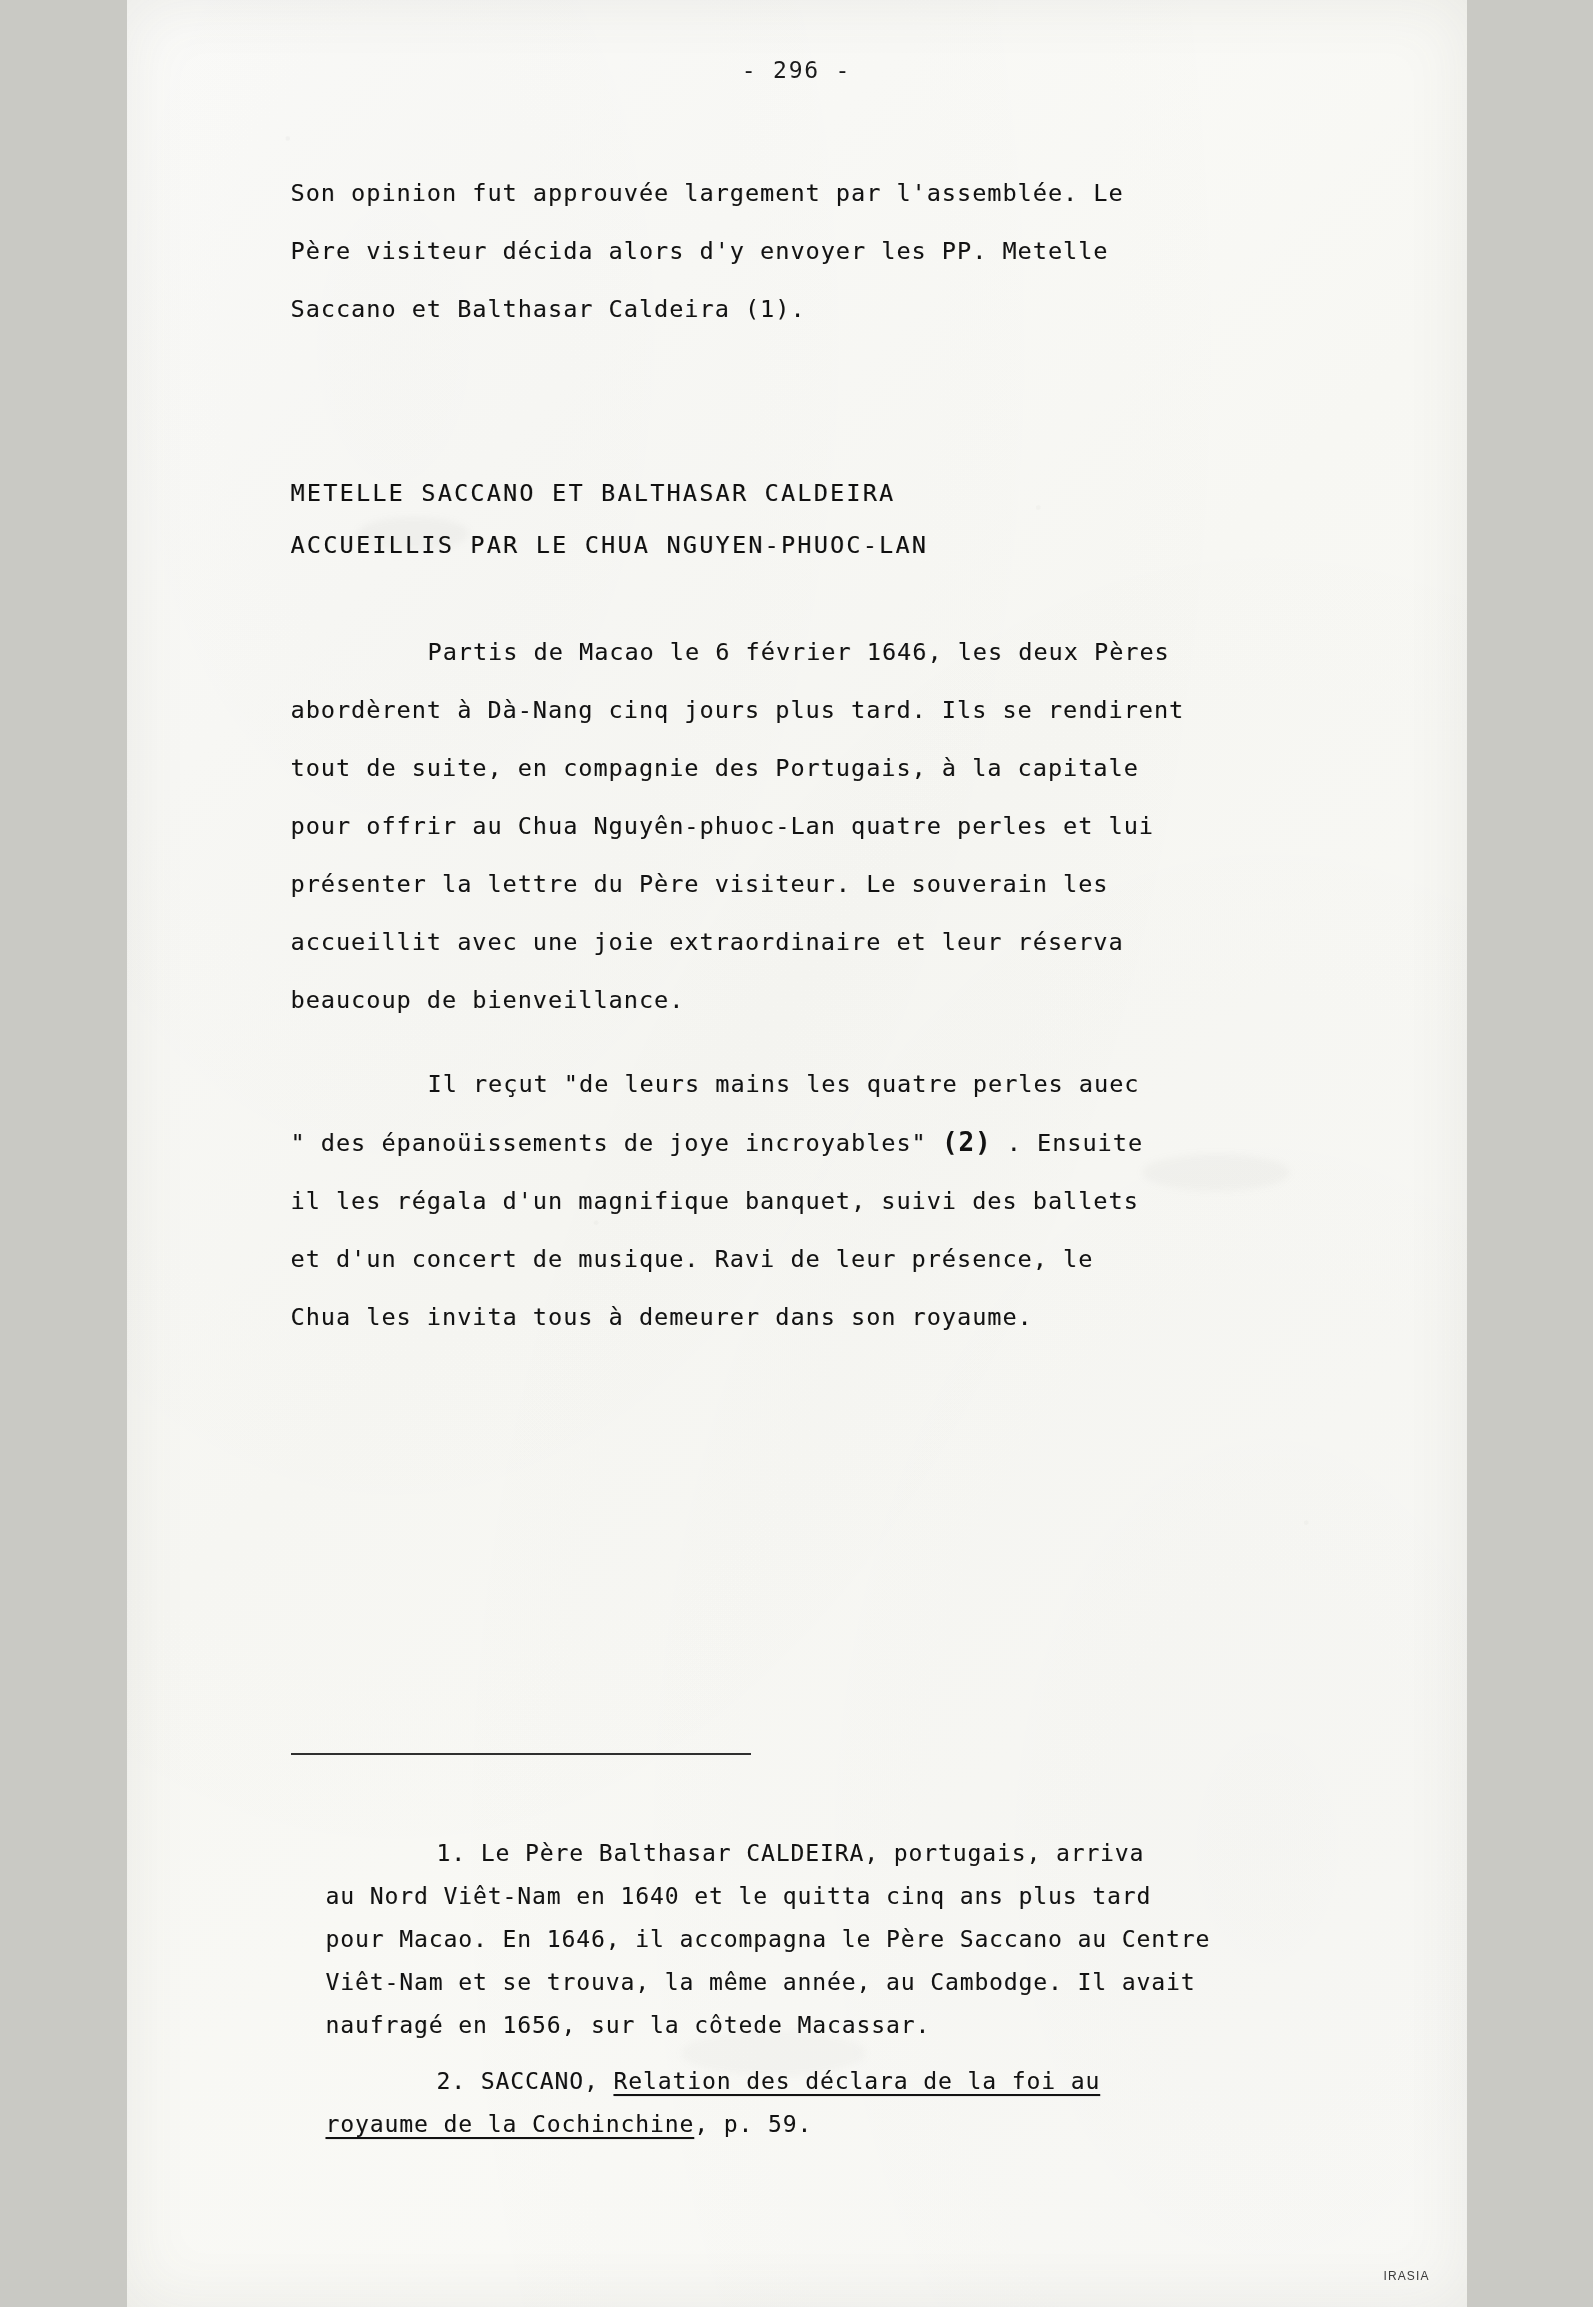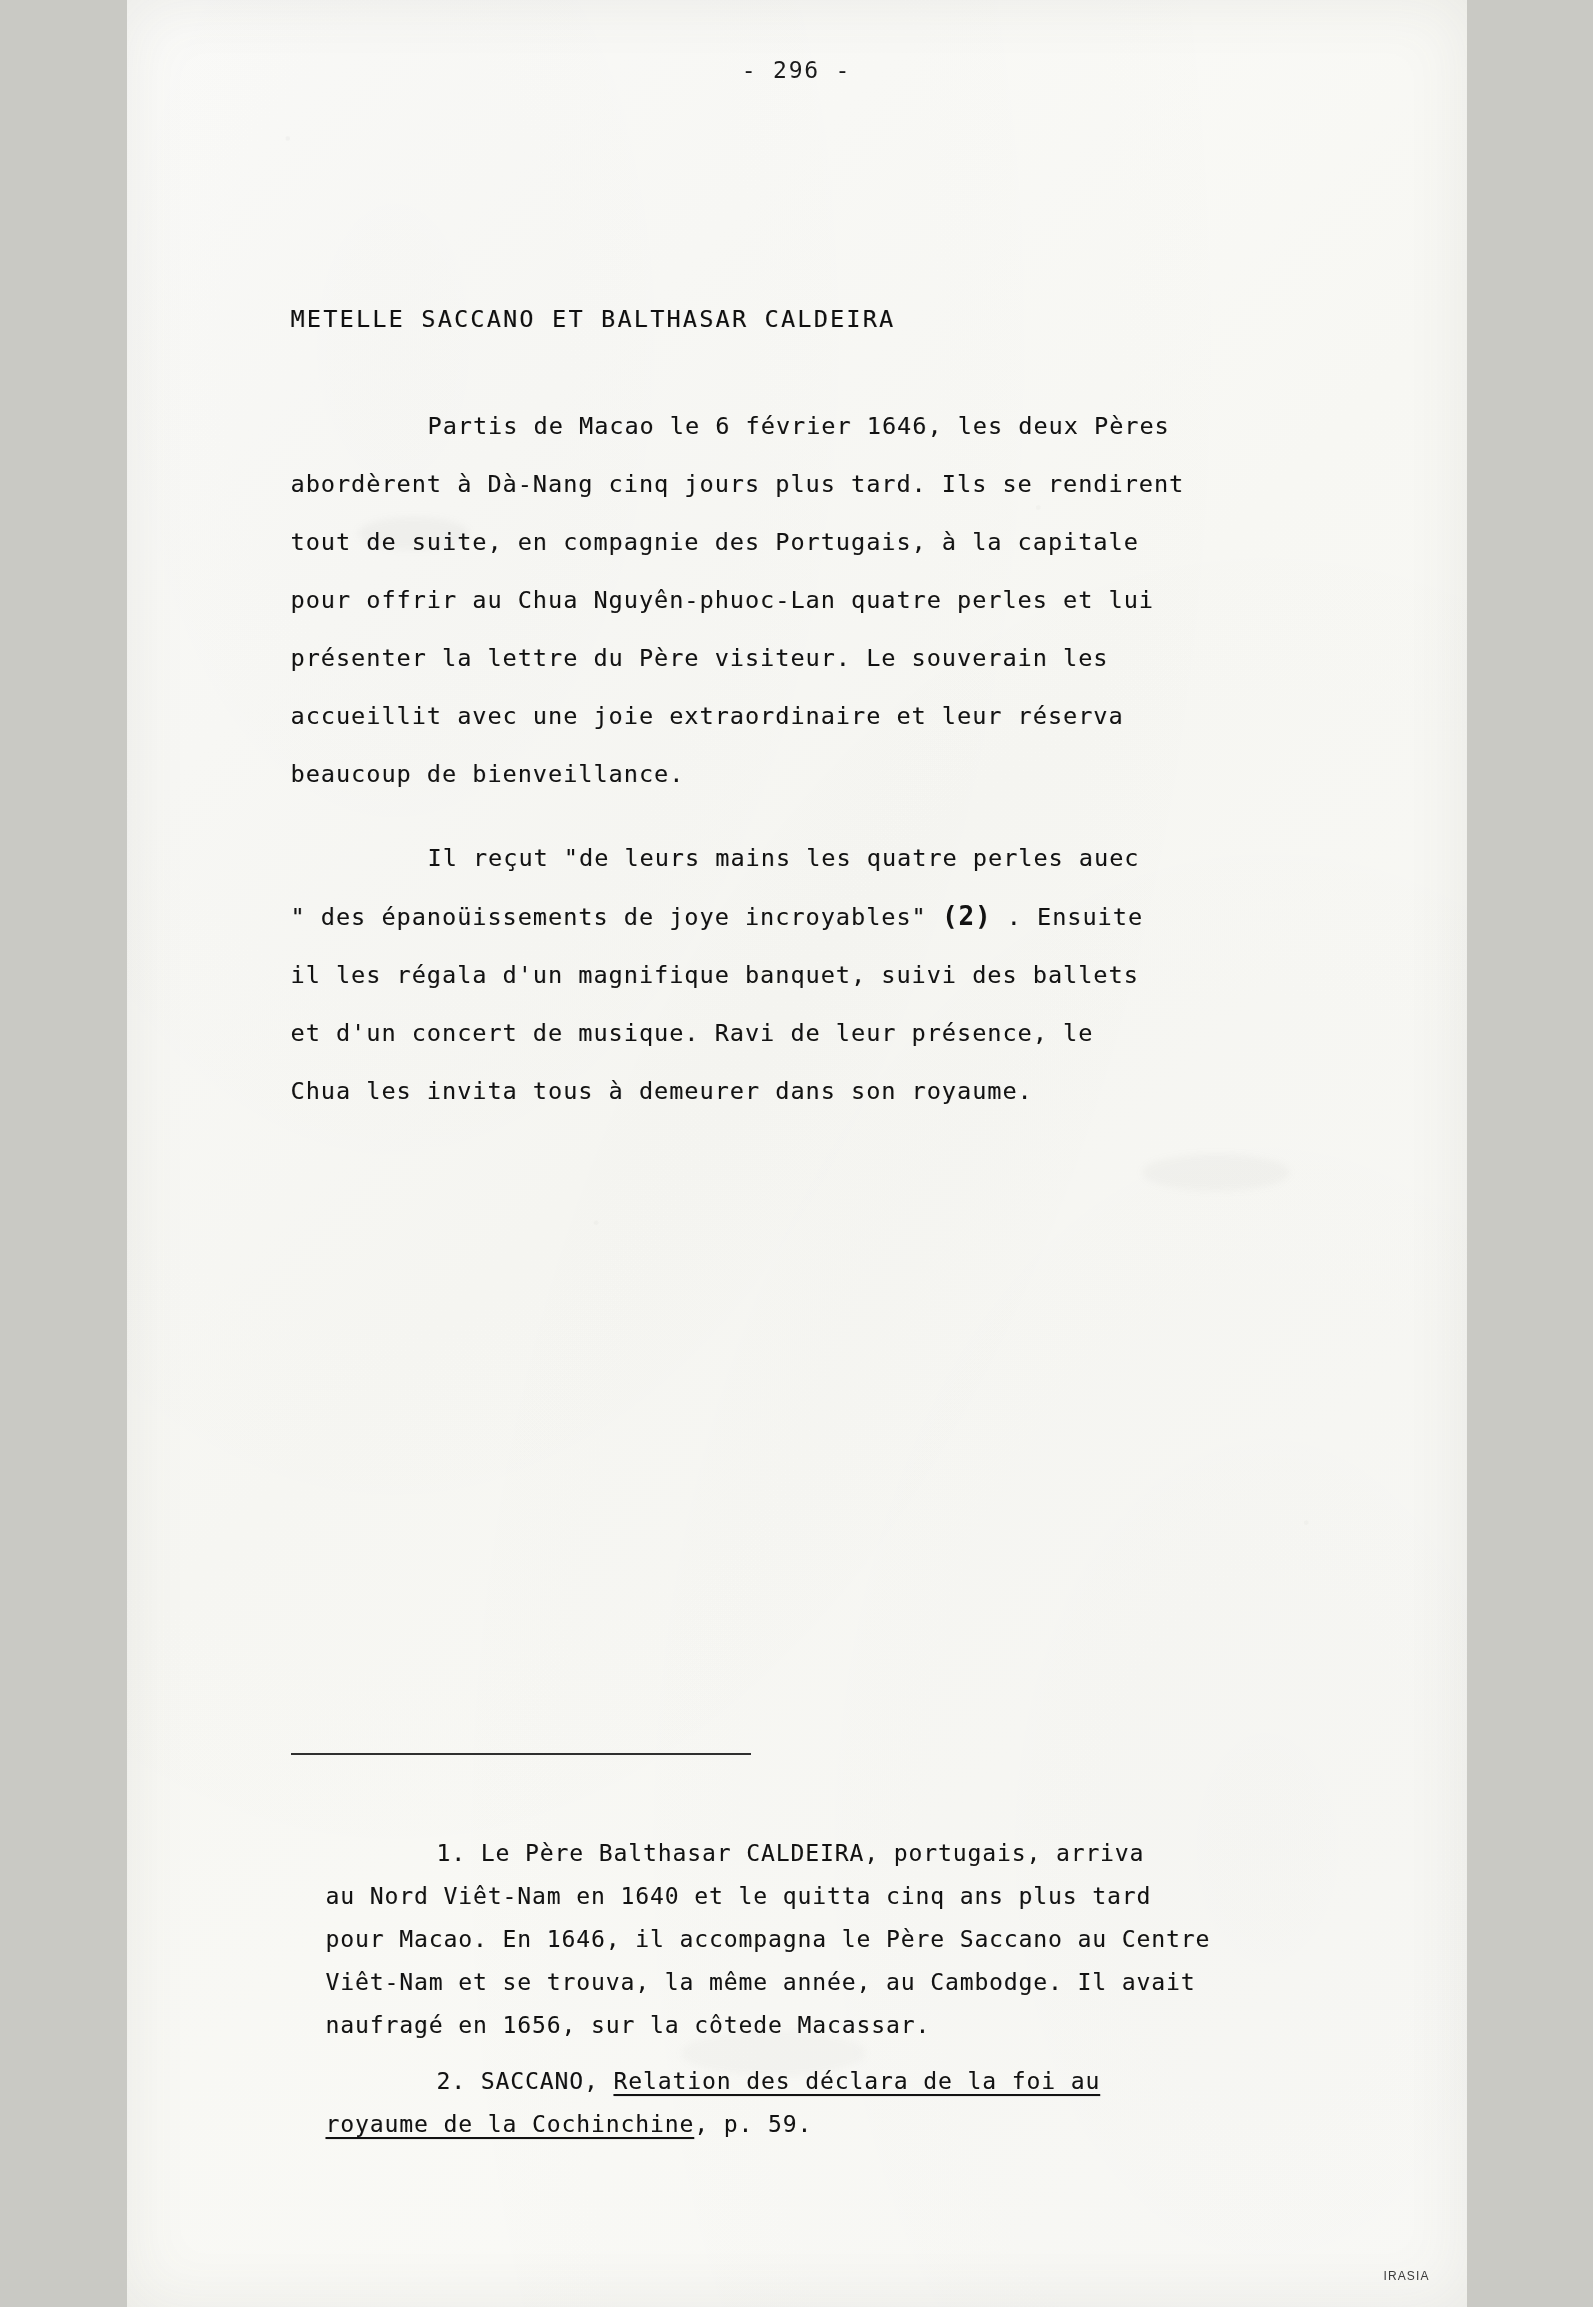--- a/index.html
+++ b/index.html
@@ -143,24 +143,28 @@
   <div class="grain"></div>
 
   <div class="smudge" style="left:231px;top:517px;width:111px;height:33px;background:rgba(140,140,130,0.06);"></div>
   <div class="smudge" style="left:1015px;top:1154px;width:148px;height:37px;background:rgba(140,140,130,0.05);"></div>
   <div class="smudge" style="left:554px;top:2030px;width:185px;height:46px;background:rgba(140,140,130,0.04);"></div>
 
   <div class="folio">- 296 -</div>
 
   <div class="body">
 
+    <p class="para">Son opinion fut approuvée largement par l'assemblée. Le
+Père visiteur décida alors d'y envoyer les PP. Metelle
+Saccano et Balthasar Caldeira (1).</p>
 
     <div class="gap-lg"></div>
 
     <div class="heading">METELLE SACCANO ET BALTHASAR CALDEIRA</div>
+    <div class="heading">ACCUEILLIS PAR LE CHUA NGUYEN-PHUOC-LAN</div>
 
     <div class="gap-md"></div>
 
     <p class="para"><span class="indent"></span><span>Partis de Macao le 6 février 1646, les deux Pères
 abordèrent à Dà-Nang cinq jours plus tard. Ils se rendirent
 tout de suite, en compagnie des Portugais, à la capitale
 pour offrir au Chua Nguyên-phuoc-Lan quatre perles et lui
 présenter la lettre du Père visiteur. Le souverain les
 accueillit avec une joie extraordinaire et leur réserva
 beaucoup de bienveillance.</span></p>

